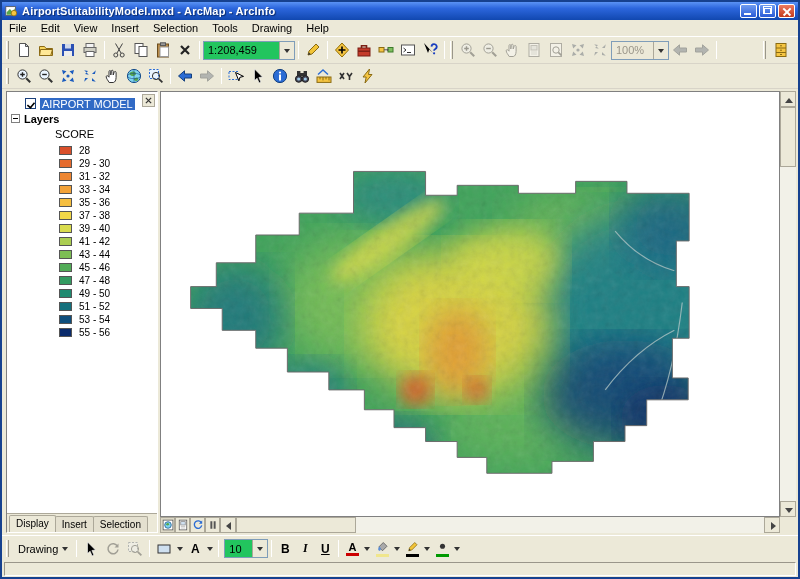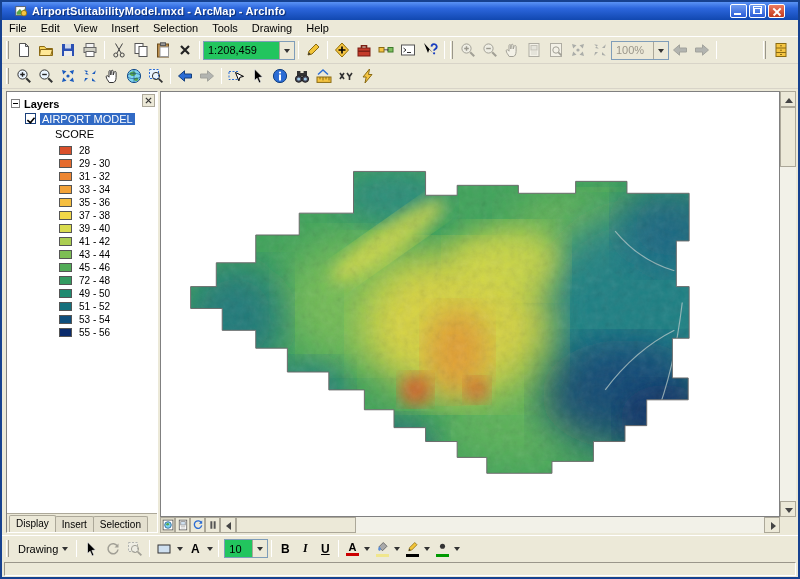--- a/index.html
+++ b/index.html
@@ -2,21 +2,21 @@
 <html><head>
 <meta charset="utf-8">
 <style>
   * { margin:0; padding:0; box-sizing:border-box; }
   html,body { width:800px; height:579px; overflow:hidden; font-family:"Liberation Sans", sans-serif; }
   .win { position:relative; width:800px; height:579px; background:#ECE9D8; border:2px solid #16418f; }
 
   
   .titlebar { position:absolute; left:0; top:0; right:0; height:18px;
     background:linear-gradient(180deg,#5a93f5 0%,#2c66dd 35%,#1148b0 100%);
-    display:flex; align-items:center; padding:0 13px; }
+    display:flex; align-items:center; padding:0 3px; }
   .appicon { width:13px; height:13px; margin-right:4px; flex:0 0 auto; }
   .title-text { color:#fff; font-size:11px; font-weight:bold; letter-spacing:.2px;
     text-shadow:1px 1px 1px #0a2a6a; white-space:nowrap; overflow:hidden; flex:1; }
   .capbtns { display:flex; gap:2px; }
   .capbtn { width:17px; height:14px; border:1px solid #fff; border-radius:2px;
     background:linear-gradient(180deg,#6f9cf0,#2a5bd7); position:relative; }
   .capbtn.close { background:linear-gradient(180deg,#ee7a5e,#c23a1d); }
   .glyph-min { position:absolute; left:3px; bottom:2px; width:7px; height:2px; background:#fff; }
   .glyph-rest { position:absolute; left:4px; top:3px; width:7px; height:6px; border:1px solid #fff; }
   .glyph-rest:before { content:""; position:absolute; left:-2px; top:-3px; width:7px; height:6px; border:1px solid #fff; }
@@ -559,27 +559,27 @@
   <div class="workarea">
 
     <div class="toc">
       <div class="toc-close">
         <svg width="7" height="7" viewBox="0 0 8 8">
             <path stroke="#333" stroke-width="1.4" d="M1 1l6 6M7 1L1 7"></path>
           </svg>
       </div>
       <div class="toc-body">
         <div class="tree-row">
+          <div class="checkbox"></div>
+          <span class="layer-name">AIRPORT MODEL</span>
+        </div>
+        <div class="tree-row">
           <div class="expander"></div>
           <span class="root-label">Layers</span>
         </div>
-        <div class="tree-row">
-          <div class="checkbox"></div>
-          <span class="layer-name">AIRPORT MODEL</span>
-        </div>
         <div class="legend-field">SCORE</div>
         <div id="legend">
             <div class="legend-row">
               <span class="swatch" style="background: rgb(217, 79, 43);"></span>
               <span class="legend-label">28</span>
             </div>
             <div class="legend-row">
               <span class="swatch" style="background: rgb(229, 107, 46);"></span>
               <span class="legend-label">29 - 30</span>
             </div>
@@ -610,21 +610,21 @@
             <div class="legend-row">
               <span class="swatch" style="background: rgb(125, 190, 84);"></span>
               <span class="legend-label">43 - 44</span>
             </div>
             <div class="legend-row">
               <span class="swatch" style="background: rgb(82, 172, 87);"></span>
               <span class="legend-label">45 - 46</span>
             </div>
             <div class="legend-row">
               <span class="swatch" style="background: rgb(52, 155, 97);"></span>
-              <span class="legend-label">72 - 48</span>
+              <span class="legend-label">47 - 48</span>
             </div>
             <div class="legend-row">
               <span class="swatch" style="background: rgb(31, 138, 112);"></span>
               <span class="legend-label">49 - 50</span>
             </div>
             <div class="legend-row">
               <span class="swatch" style="background: rgb(20, 112, 124);"></span>
               <span class="legend-label">51 - 52</span>
             </div>
             <div class="legend-row">

